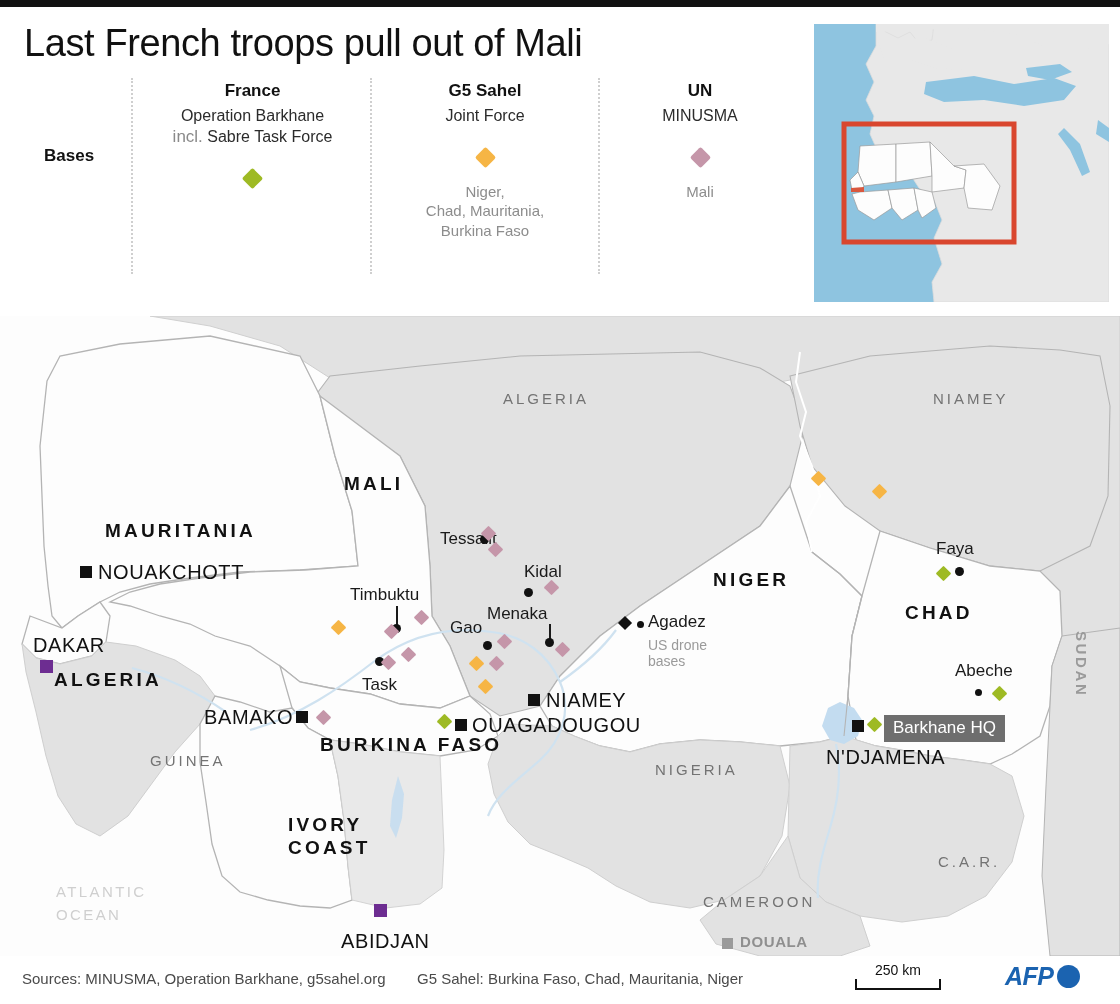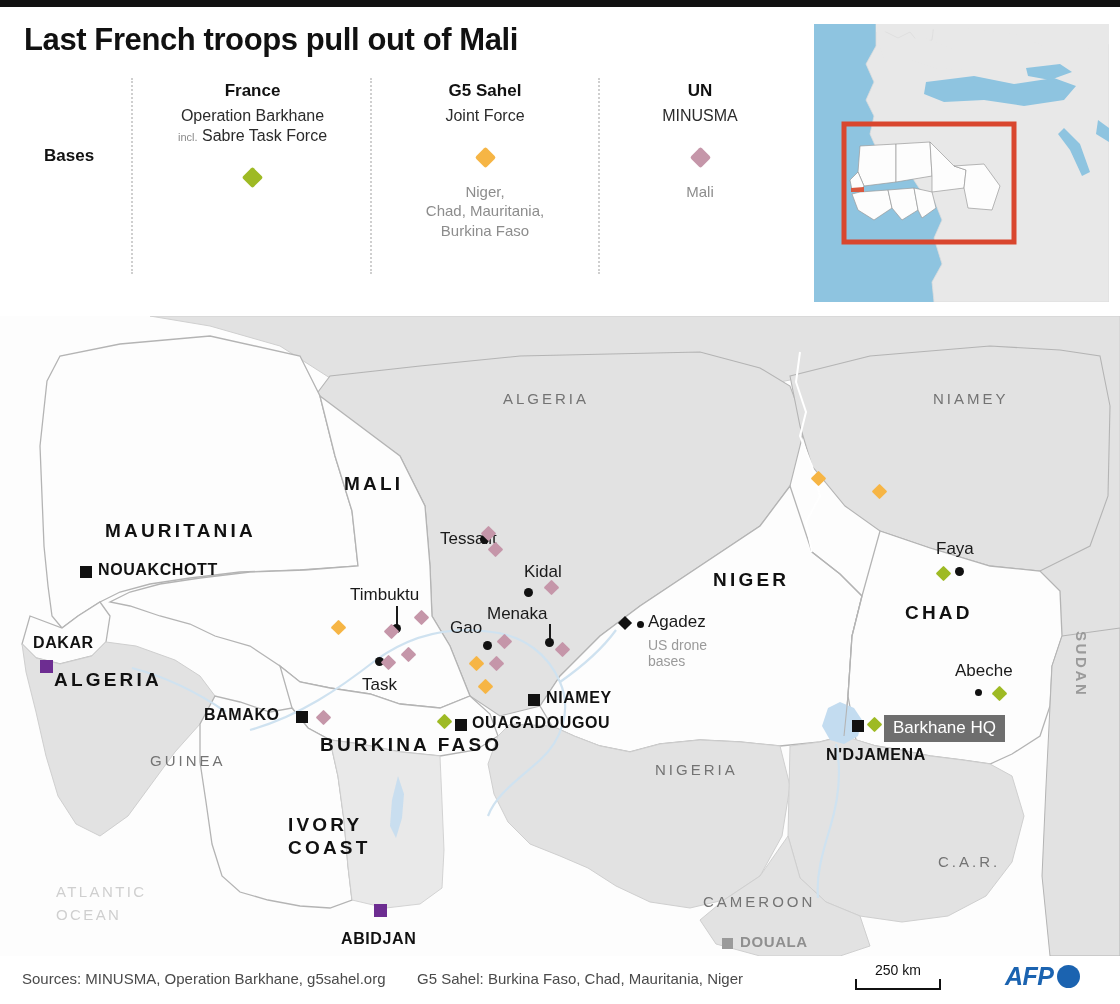--- a/index.html
+++ b/index.html
@@ -1,38 +1,38 @@
 <!DOCTYPE html>
 <html><head>
 <meta charset="utf-8">
 <style>
   html,body{margin:0;padding:0;background:#fff;}
   body{width:1120px;height:1004px;font-family:"Liberation Sans",sans-serif;color:#111;overflow:hidden;position:relative;}
 
   .topbar{position:absolute;left:0;top:0;width:1120px;height:7px;background:#111;}
 
   
-  .title{position:absolute;left:24px;top:22px;font-size:31px;font-weight:bold;letter-spacing:-0.4px;color:#111;white-space:nowrap;}
+  .title{position:absolute;left:24px;top:22px;font-size:38px;font-weight:normal;letter-spacing:-0.4px;color:#111;white-space:nowrap;}
 
   .legend{position:absolute;left:0;top:72px;width:812px;height:240px;}
   .divider{position:absolute;top:6px;width:0;height:196px;border-left:2px dotted #cfcfcf;}
   .div1{left:131px;}
   .div2{left:370px;}
   .div3{left:598px;}
 
   .bases-label{position:absolute;left:44px;top:74px;font-size:17px;font-weight:bold;color:#111;}
 
   .col{position:absolute;top:8px;text-align:center;}
   .col-france{left:140px;width:225px;}
   .col-g5{left:376px;width:218px;}
   .col-un{left:606px;width:188px;}
 
   .col-title{font-size:17px;font-weight:bold;color:#111;line-height:1.25;}
   .col-sub{font-size:16px;color:#2b2b2b;line-height:1.25;margin-top:5px;}
-  .col-sub .small{font-size:11px;color:#8a8a8a;}
+  .col-sub .small{font-size:17px;color:#8a8a8a;}
   .col-note{font-size:15px;color:#8d8d8d;line-height:1.28;margin-top:8px;}
 
   .dia{display:inline-block;width:15px;height:15px;transform:rotate(45deg);border-radius:2px;}
   .dia-wrap{height:34px;display:flex;align-items:center;justify-content:center;}
   .dia-france{margin-top:14px;}
   .dia-g5{margin-top:14px;}
   .dia-un{margin-top:14px;}
 
   .prepos{position:absolute;left:370px;top:280px;display:flex;align-items:center;gap:11px;}
   .prepos .sq{width:13px;height:13px;}
@@ -42,21 +42,21 @@
   .inset{position:absolute;left:814px;top:24px;width:295px;height:278px;overflow:hidden;}
 
   
   .mapwrap{position:absolute;left:0;top:316px;width:1120px;height:640px;overflow:hidden;background:#fff;}
 
   
   .lbl{position:absolute;white-space:nowrap;pointer-events:none;}
   .ctry-bold{font-size:19px;font-weight:bold;letter-spacing:3.2px;color:#111;}
   .ctry-grey{font-size:15px;font-weight:normal;letter-spacing:3.0px;color:#737373;}
   .ctry-grey-b{font-size:15px;font-weight:bold;letter-spacing:2.6px;color:#9a9a9a;}
-  .cap{font-size:16px;font-weight:bold;letter-spacing:0.6px;color:#111;text-align:center;}
+  .cap{font-size:20px;font-weight:normal;letter-spacing:0.6px;color:#111;text-align:center;}
   .cap-grey{font-size:15px;font-weight:bold;letter-spacing:0.6px;color:#8f8f8f;}
   .city{font-size:17px;color:#1a1a1a;}
   .note-grey{font-size:14px;color:#9a9a9a;line-height:1.15;}
   .ocean{font-size:15px;letter-spacing:2.4px;color:#cfcfcf;line-height:1.5;}
   .vert{transform:rotate(90deg);transform-origin:left top;}
 
   .mk{position:absolute;}
   .mk-dsm{width:11px;height:11px;transform:rotate(45deg);border-radius:1px;}
   .mk-sq{width:12px;height:12px;background:#111;}
   .mk-sq-p{width:13px;height:13px;}

